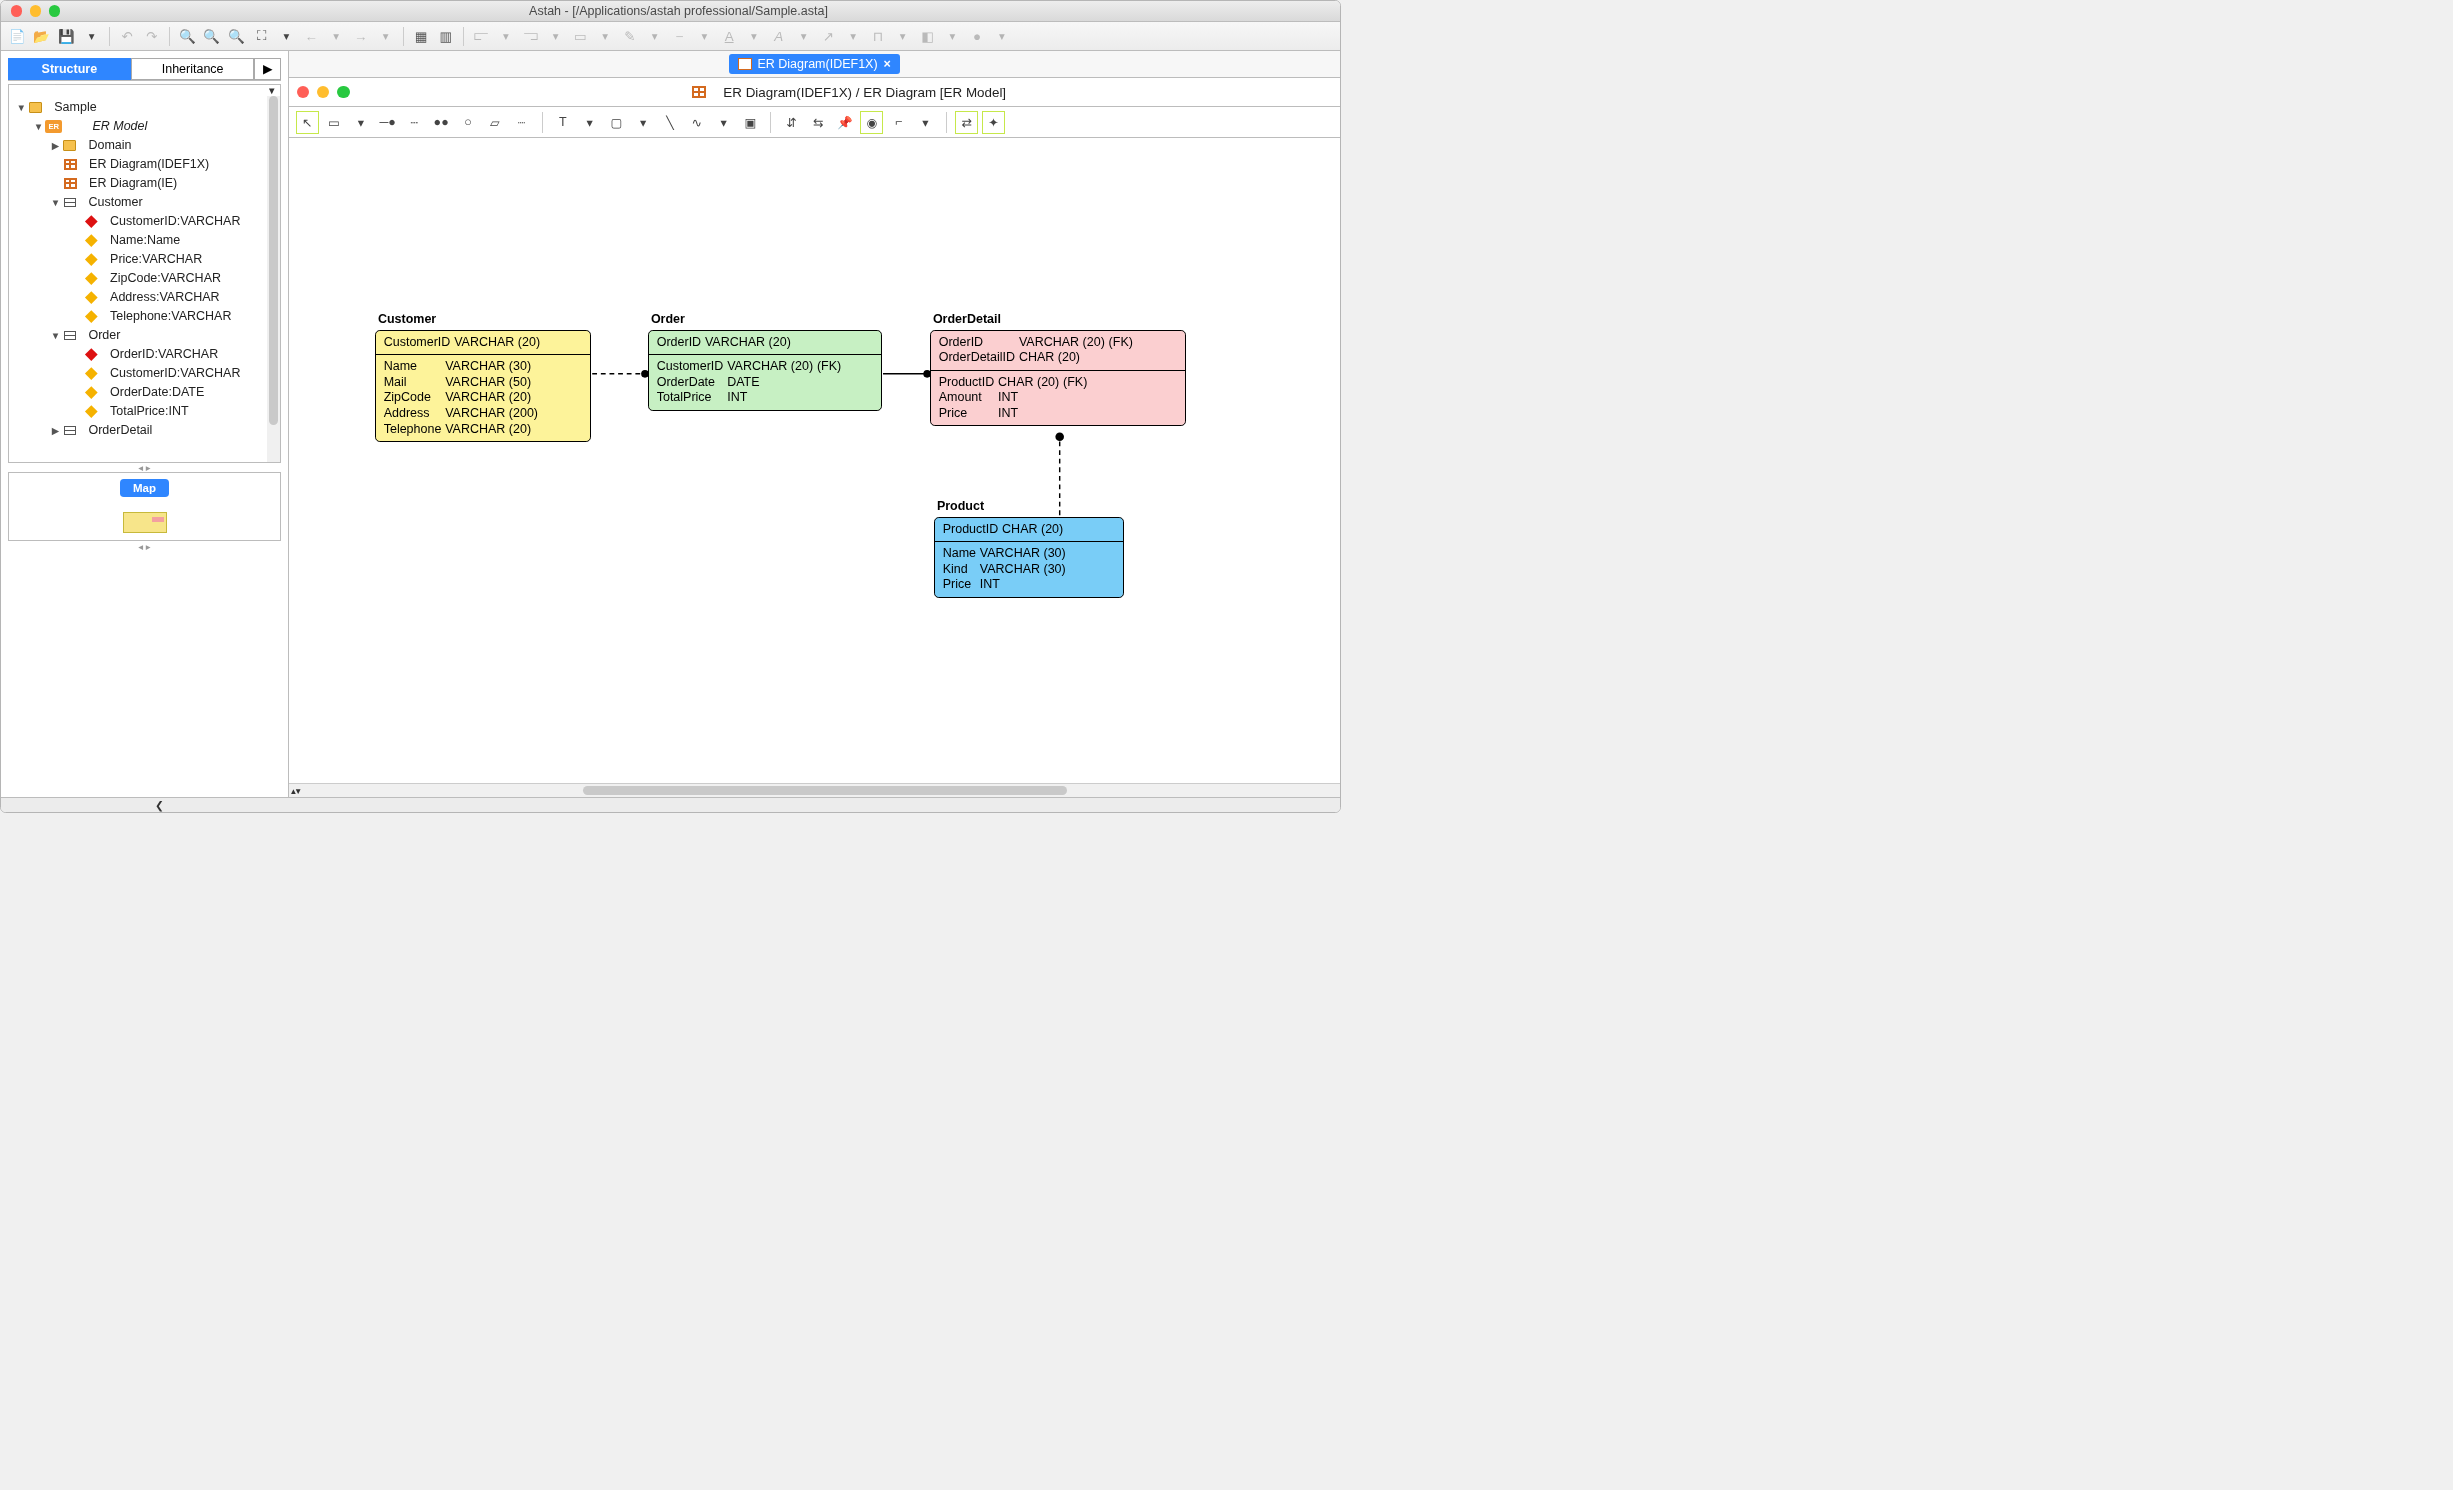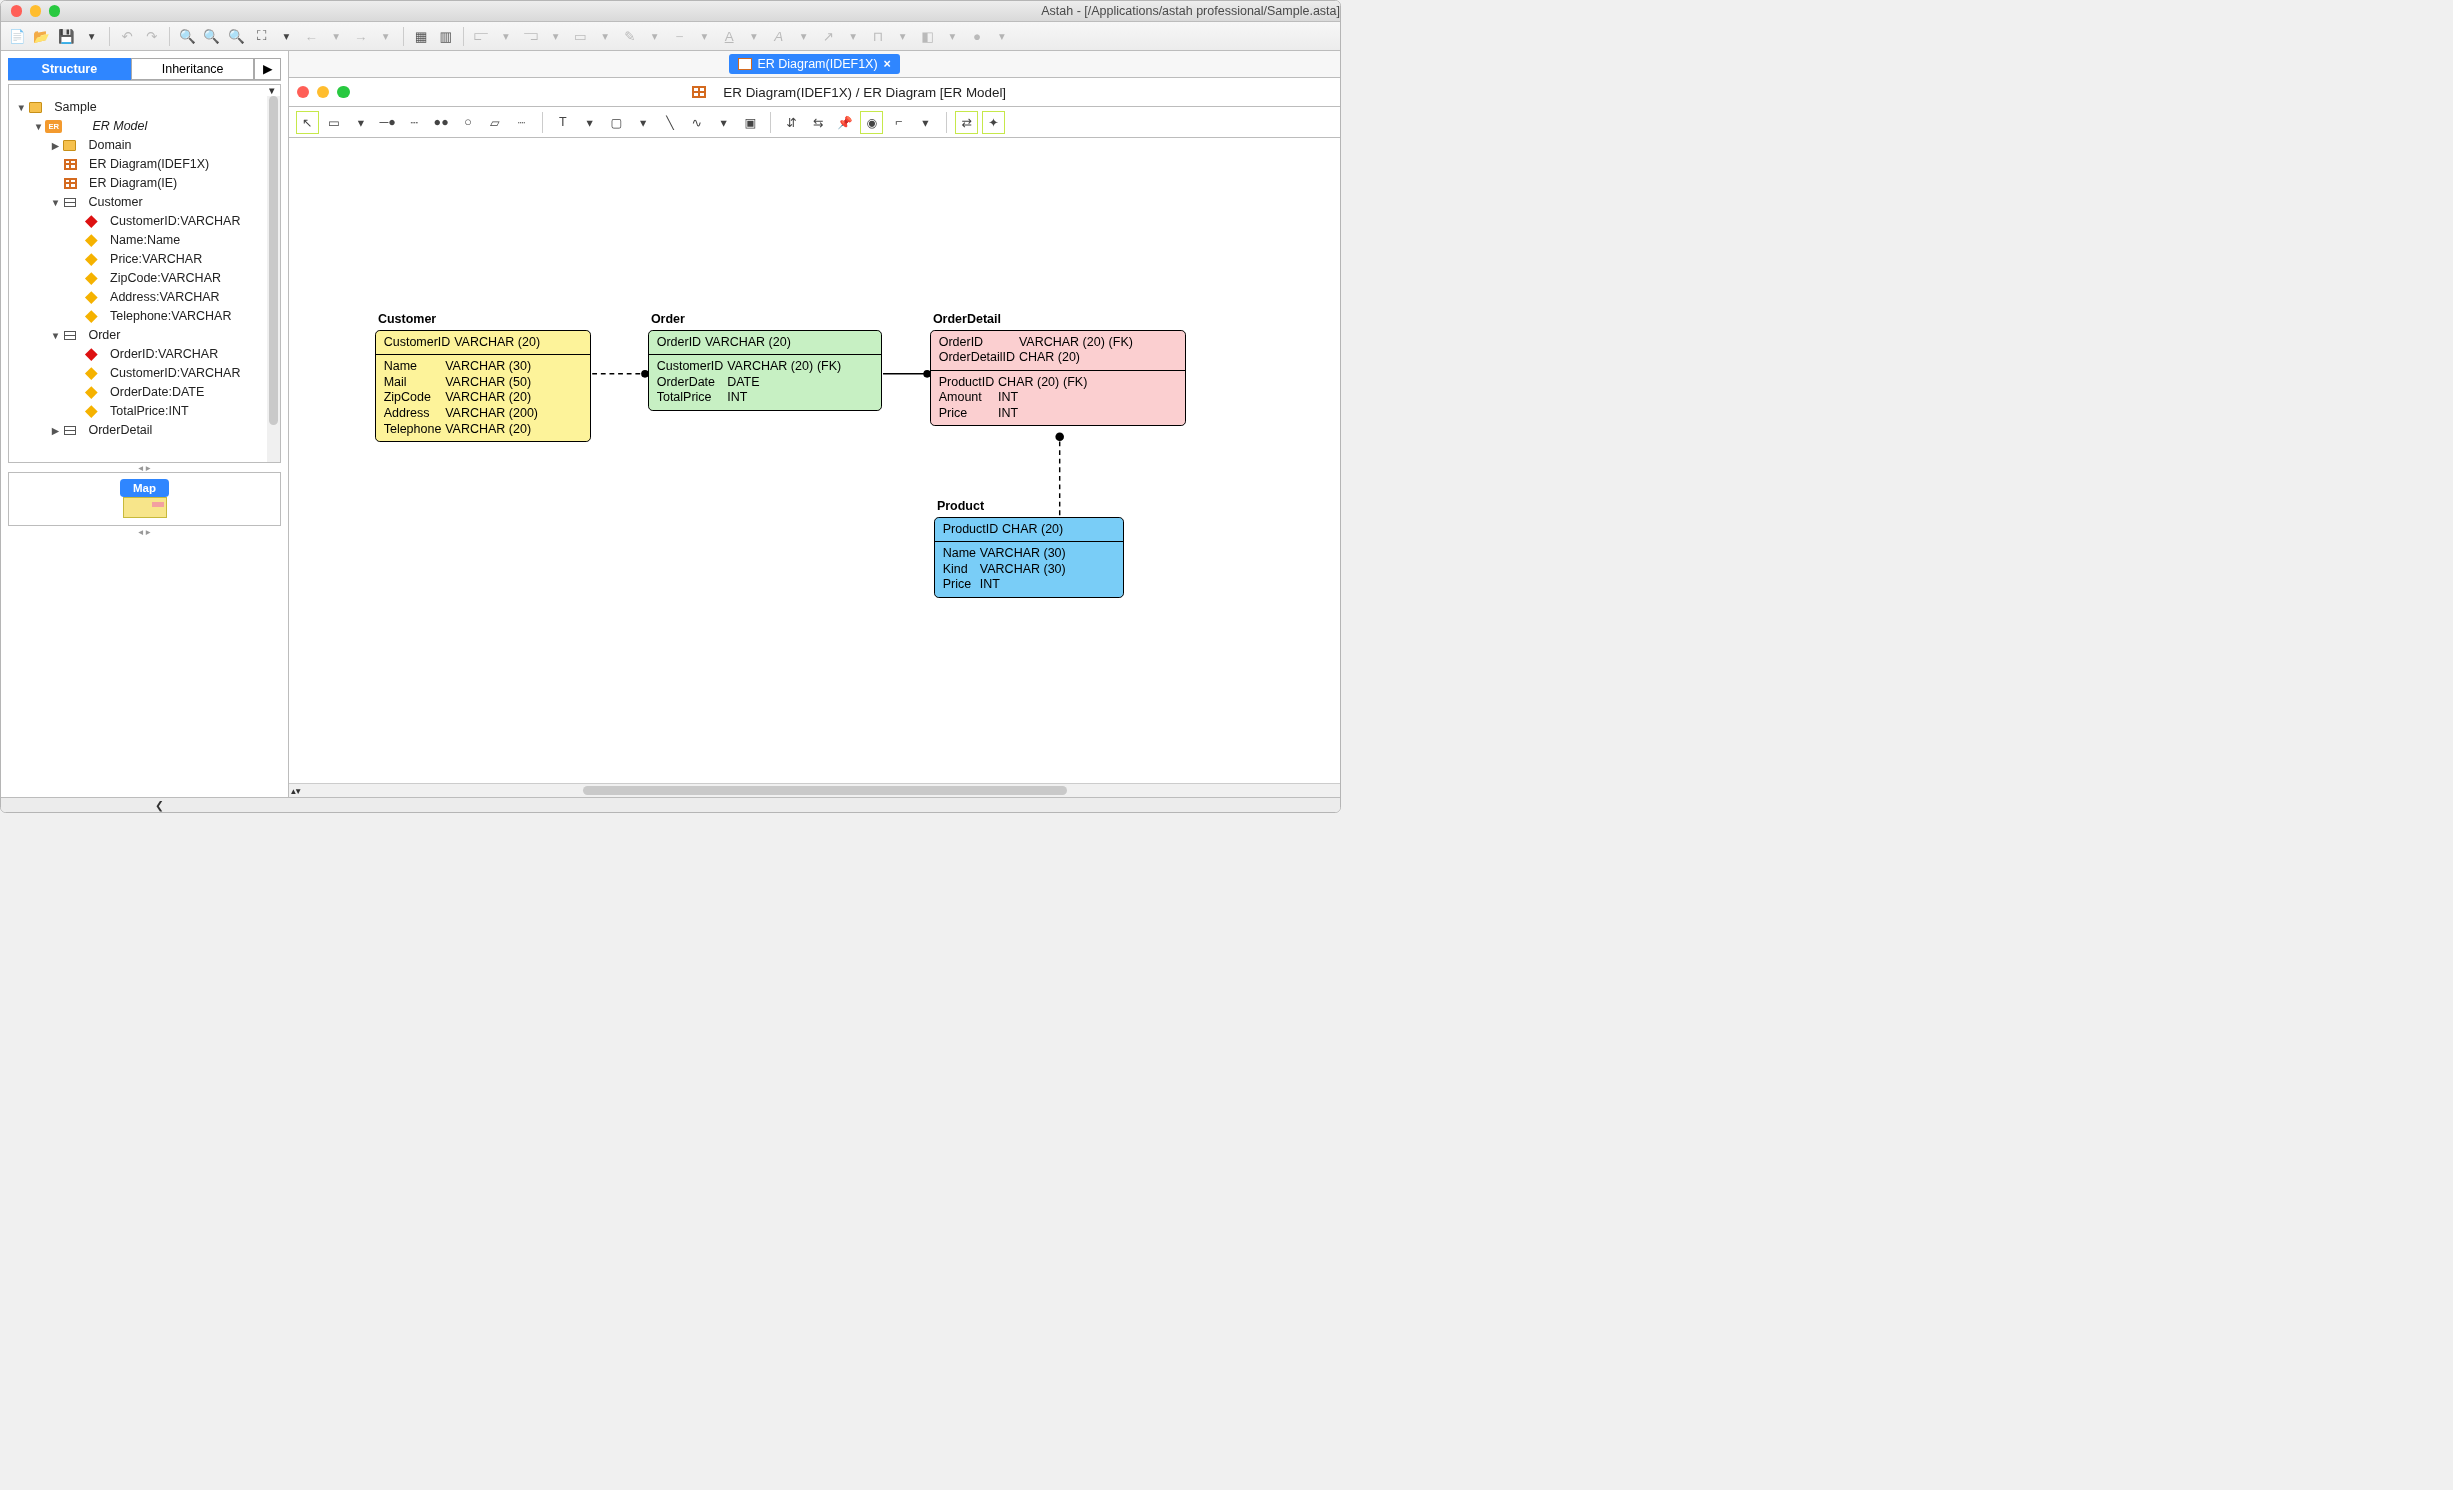--- a/index.html
+++ b/index.html
@@ -4,21 +4,21 @@
 <style>
 * { box-sizing: border-box; margin: 0; padding: 0; font-family: -apple-system, "Helvetica Neue", Arial, sans-serif; }
 html, body { width: 100%; height: 100%; background: #f0f0f0; }
 .app { width: 1341px; height: 813px; background: #fff; border: 1px solid #b5b5b5; border-radius: 5.8px; overflow: hidden; display: flex; flex-direction: column; }
 
 
 .title-bar { height: 21px; background: linear-gradient(#ededed,#d9d9d9); display: flex; align-items: center; position: relative; border-bottom: 1px solid #bcbcbc; }
 .traffic { display: flex; gap: 7.7px; padding-left: 9.6px; }
 .dot { width: 11.5px; height: 11.5px; border-radius: 50%; }
 .dot.r { background:#ff5f57; } .dot.y { background:#ffbd2e; } .dot.g { background:#28c940; }
-.title-text { position:absolute; left:16px; right:0; text-align:right; font-size:12.5px; color:#4a4a4a; }
+.title-text { position:absolute; left:16px; right:0; text-align:center; font-size:12.5px; color:#4a4a4a; }
 
 
 .toolbar { height: 29px; background: linear-gradient(#f7f7f7,#ececec); border-bottom: 1px solid #bcbcbc; display:flex; align-items:center; padding:0 5.8px; gap:3.8px; }
 .tb-btn { width:21px; height:21px; display:flex; align-items:center; justify-content:center; color:#555; font-size:13.4px; }
 .tb-sep { width:1px; height:19px; background:#ccc; margin:0 2.9px; }
 .tb-play { font-size:11.5px; color:#444;}
 .tb-disabled { opacity:.35; }
 
 
 .main { flex:1; display:flex; overflow:hidden; }
@@ -46,21 +46,21 @@
 .entity-ico::after{content:'';position:absolute;left:0;right:0;top:2.9px;height:1px;background:#555;}
 .diamond { width:8.6px; height:8.6px; transform:rotate(45deg); display:inline-block;}
 .diamond.red{ background:#d11; } .diamond.yel{ background:#f5b200; }
 .tscroll { position:absolute; right:0; top:11.5px; bottom:0; width:13.4px; background:#f0f0f0; }
 .tscroll-thumb{ position:absolute; left:1.9px; right:1.9px; top:0; height:90%; background:#c9c9c9; border-radius:5.8px;}
 
 
 .hsplit { height:9.6px; display:flex; align-items:center; justify-content:center; color:#999; font-size:9.6px; gap:1.9px;}
 
 
-.map-panel { margin:0 6.7px; border:1px solid #bcbcbc; background:#fff; padding:5.8px 0 7.7px 0; display:flex; flex-direction:column; align-items:center; gap:0;}
+.map-panel { margin:0 6.7px; border:1px solid #bcbcbc; background:#fff; padding:5.8px 0 7.7px 0; display:flex; flex-direction:column; align-items:center; gap:15px;}
 .map-tab { background:#2f86ff; color:#fff; font-size:11.5px; padding:2.9px 13.4px; border-radius:3.8px; font-weight:600;}
 .map-thumb { width:44px; height:21px; background:#f7e58a; border:1px solid #c7b93b; position:relative;}
 .map-thumb::after{content:'';position:absolute;right:1.9px;top:3.8px;width:11.5px;height:5.8px;background:#f3a0a0;}
 .no-sel { margin:5.8px 6.7px; border:1px solid #bcbcbc; background:#fff; height: 211px; display:flex; align-items:flex-start; justify-content:center; padding-top:11.5px; font-size:12.5px; color:#333; }
 
 
 .doc-tabs-bar { height: 27px; display:flex; align-items:center; justify-content:center; border-bottom:1px solid #bcbcbc; background:#f7f7f7; }
 .doc-tab { background:#2f86ff; color:#fff; font-size:12.5px; padding:2.9px 9.6px; border-radius:2.9px; display:flex; align-items:center; gap:5.8px;}
 .doc-tab .er-mini{ width:13.4px; height:11.5px; background:#fff; border:1px solid #d46a1f; }
 .doc-tab .close{ font-weight:bold; cursor:pointer;}

